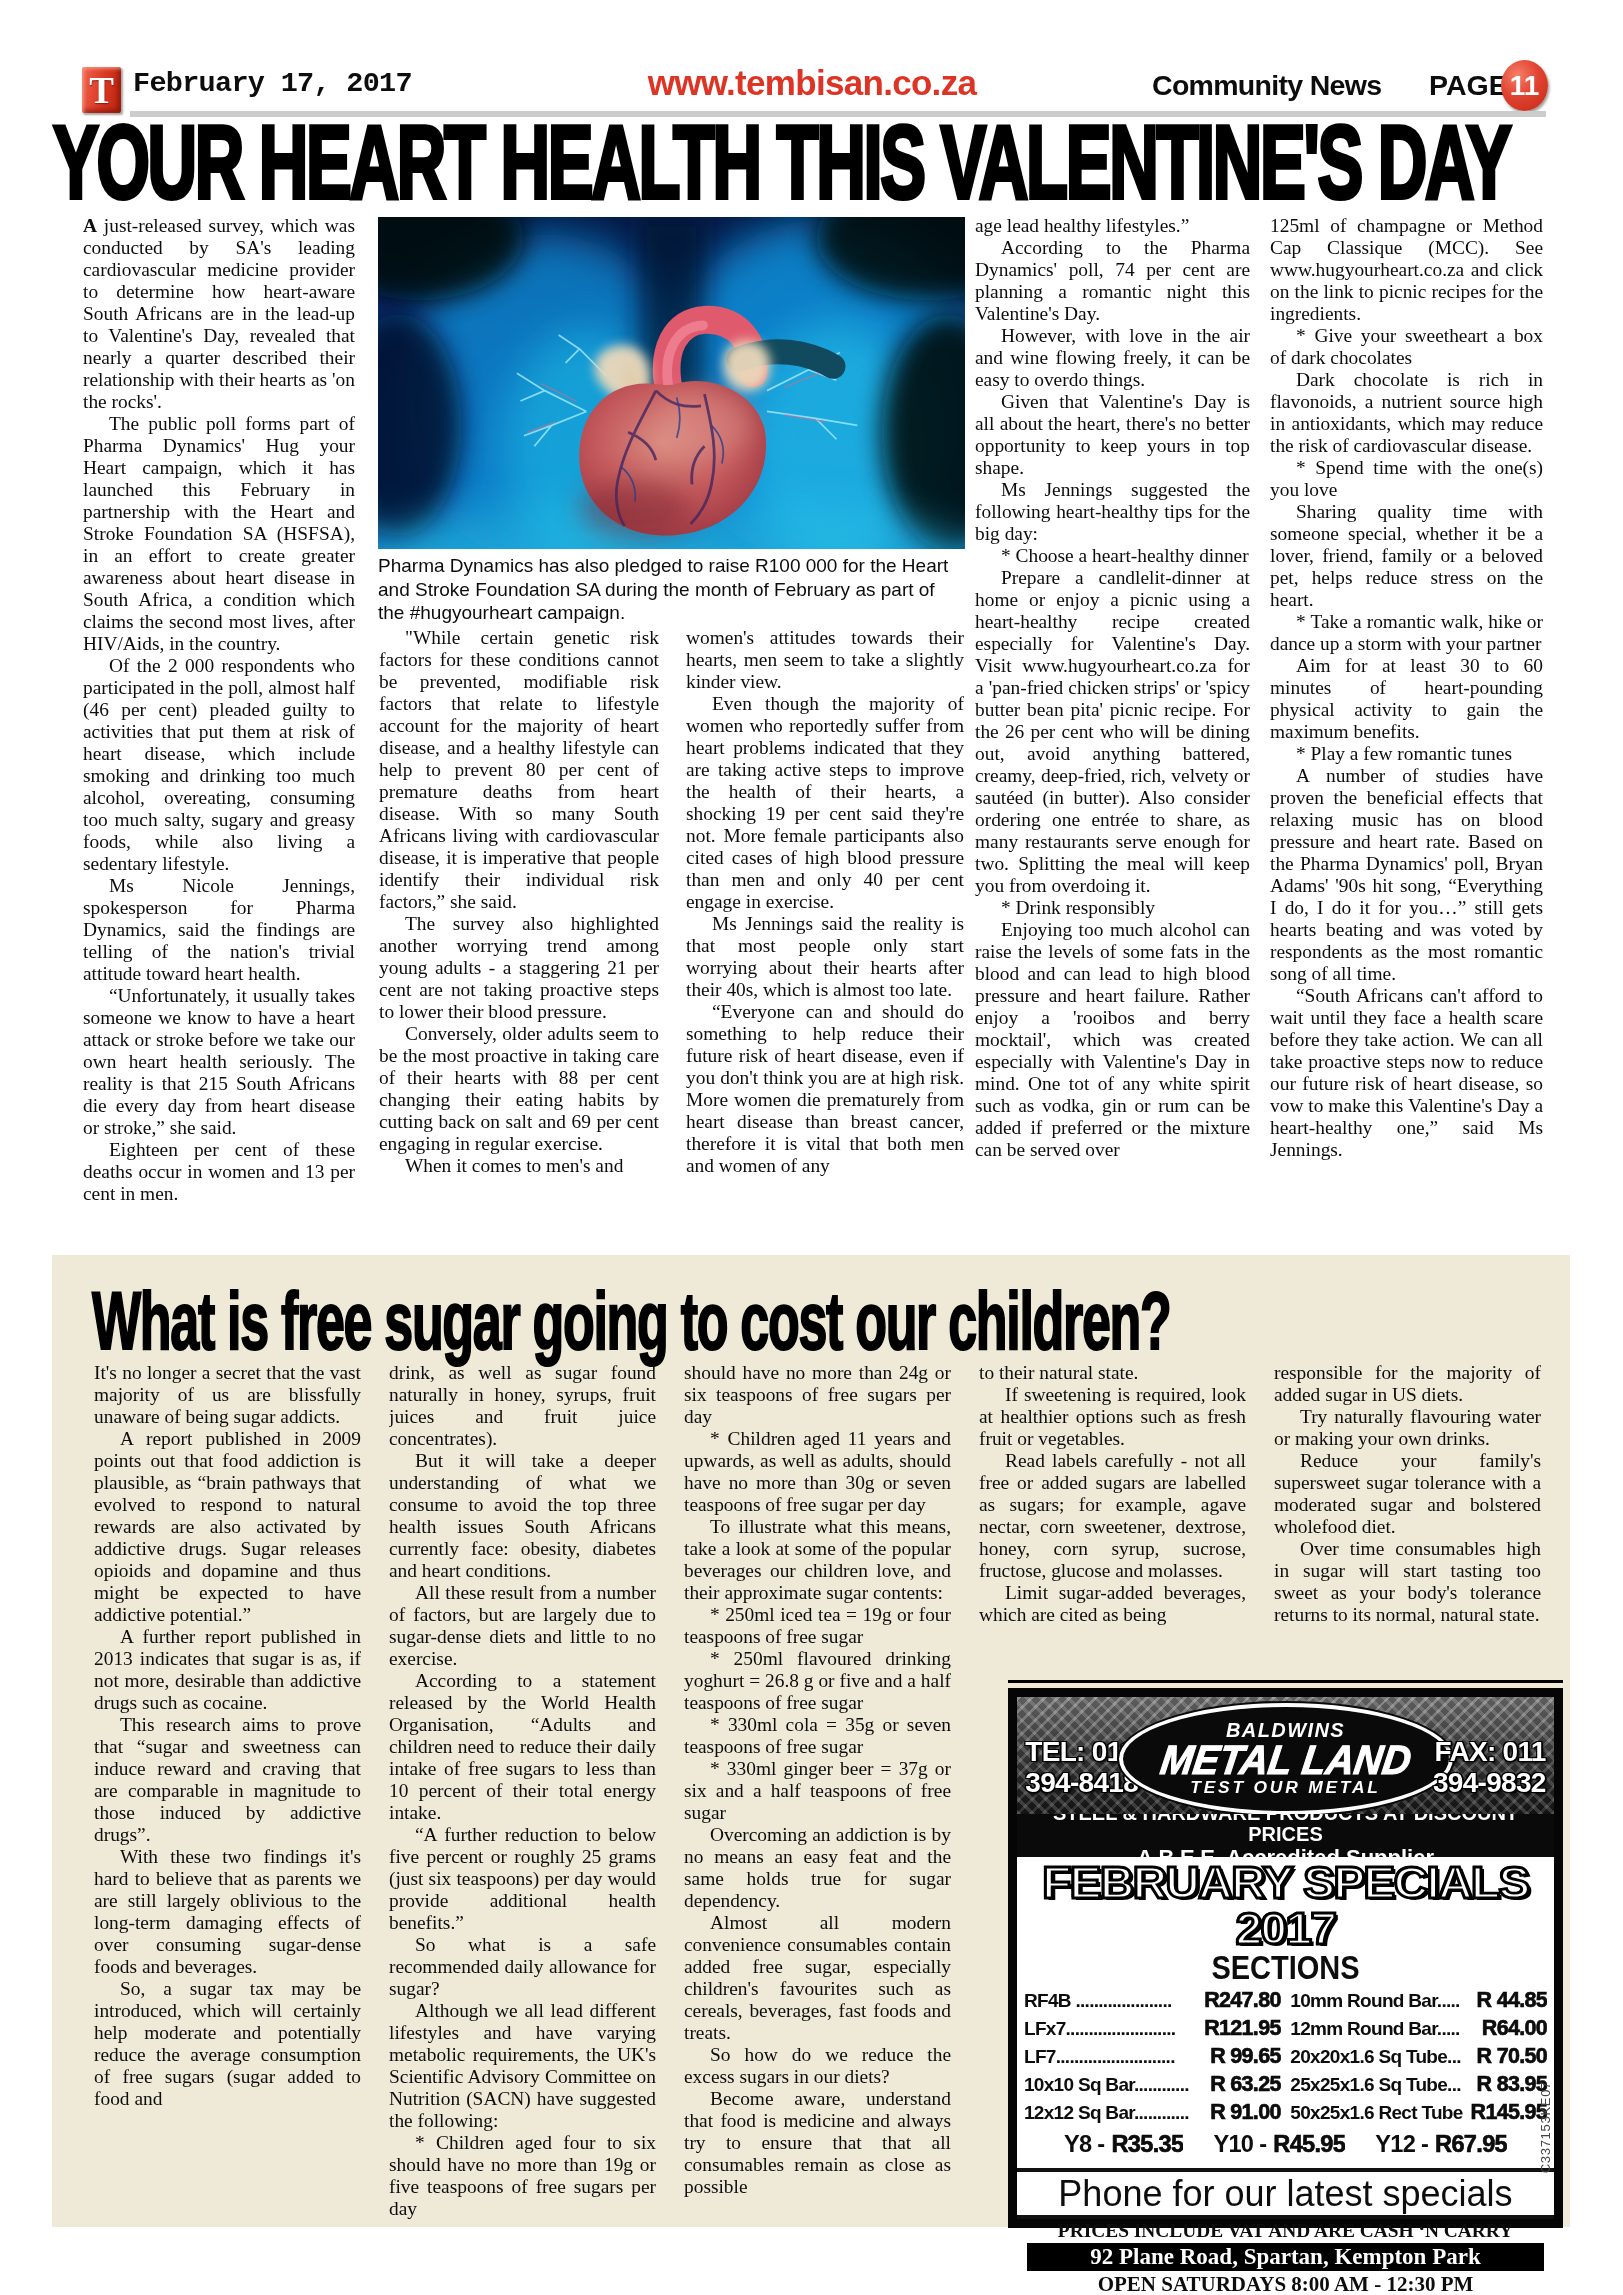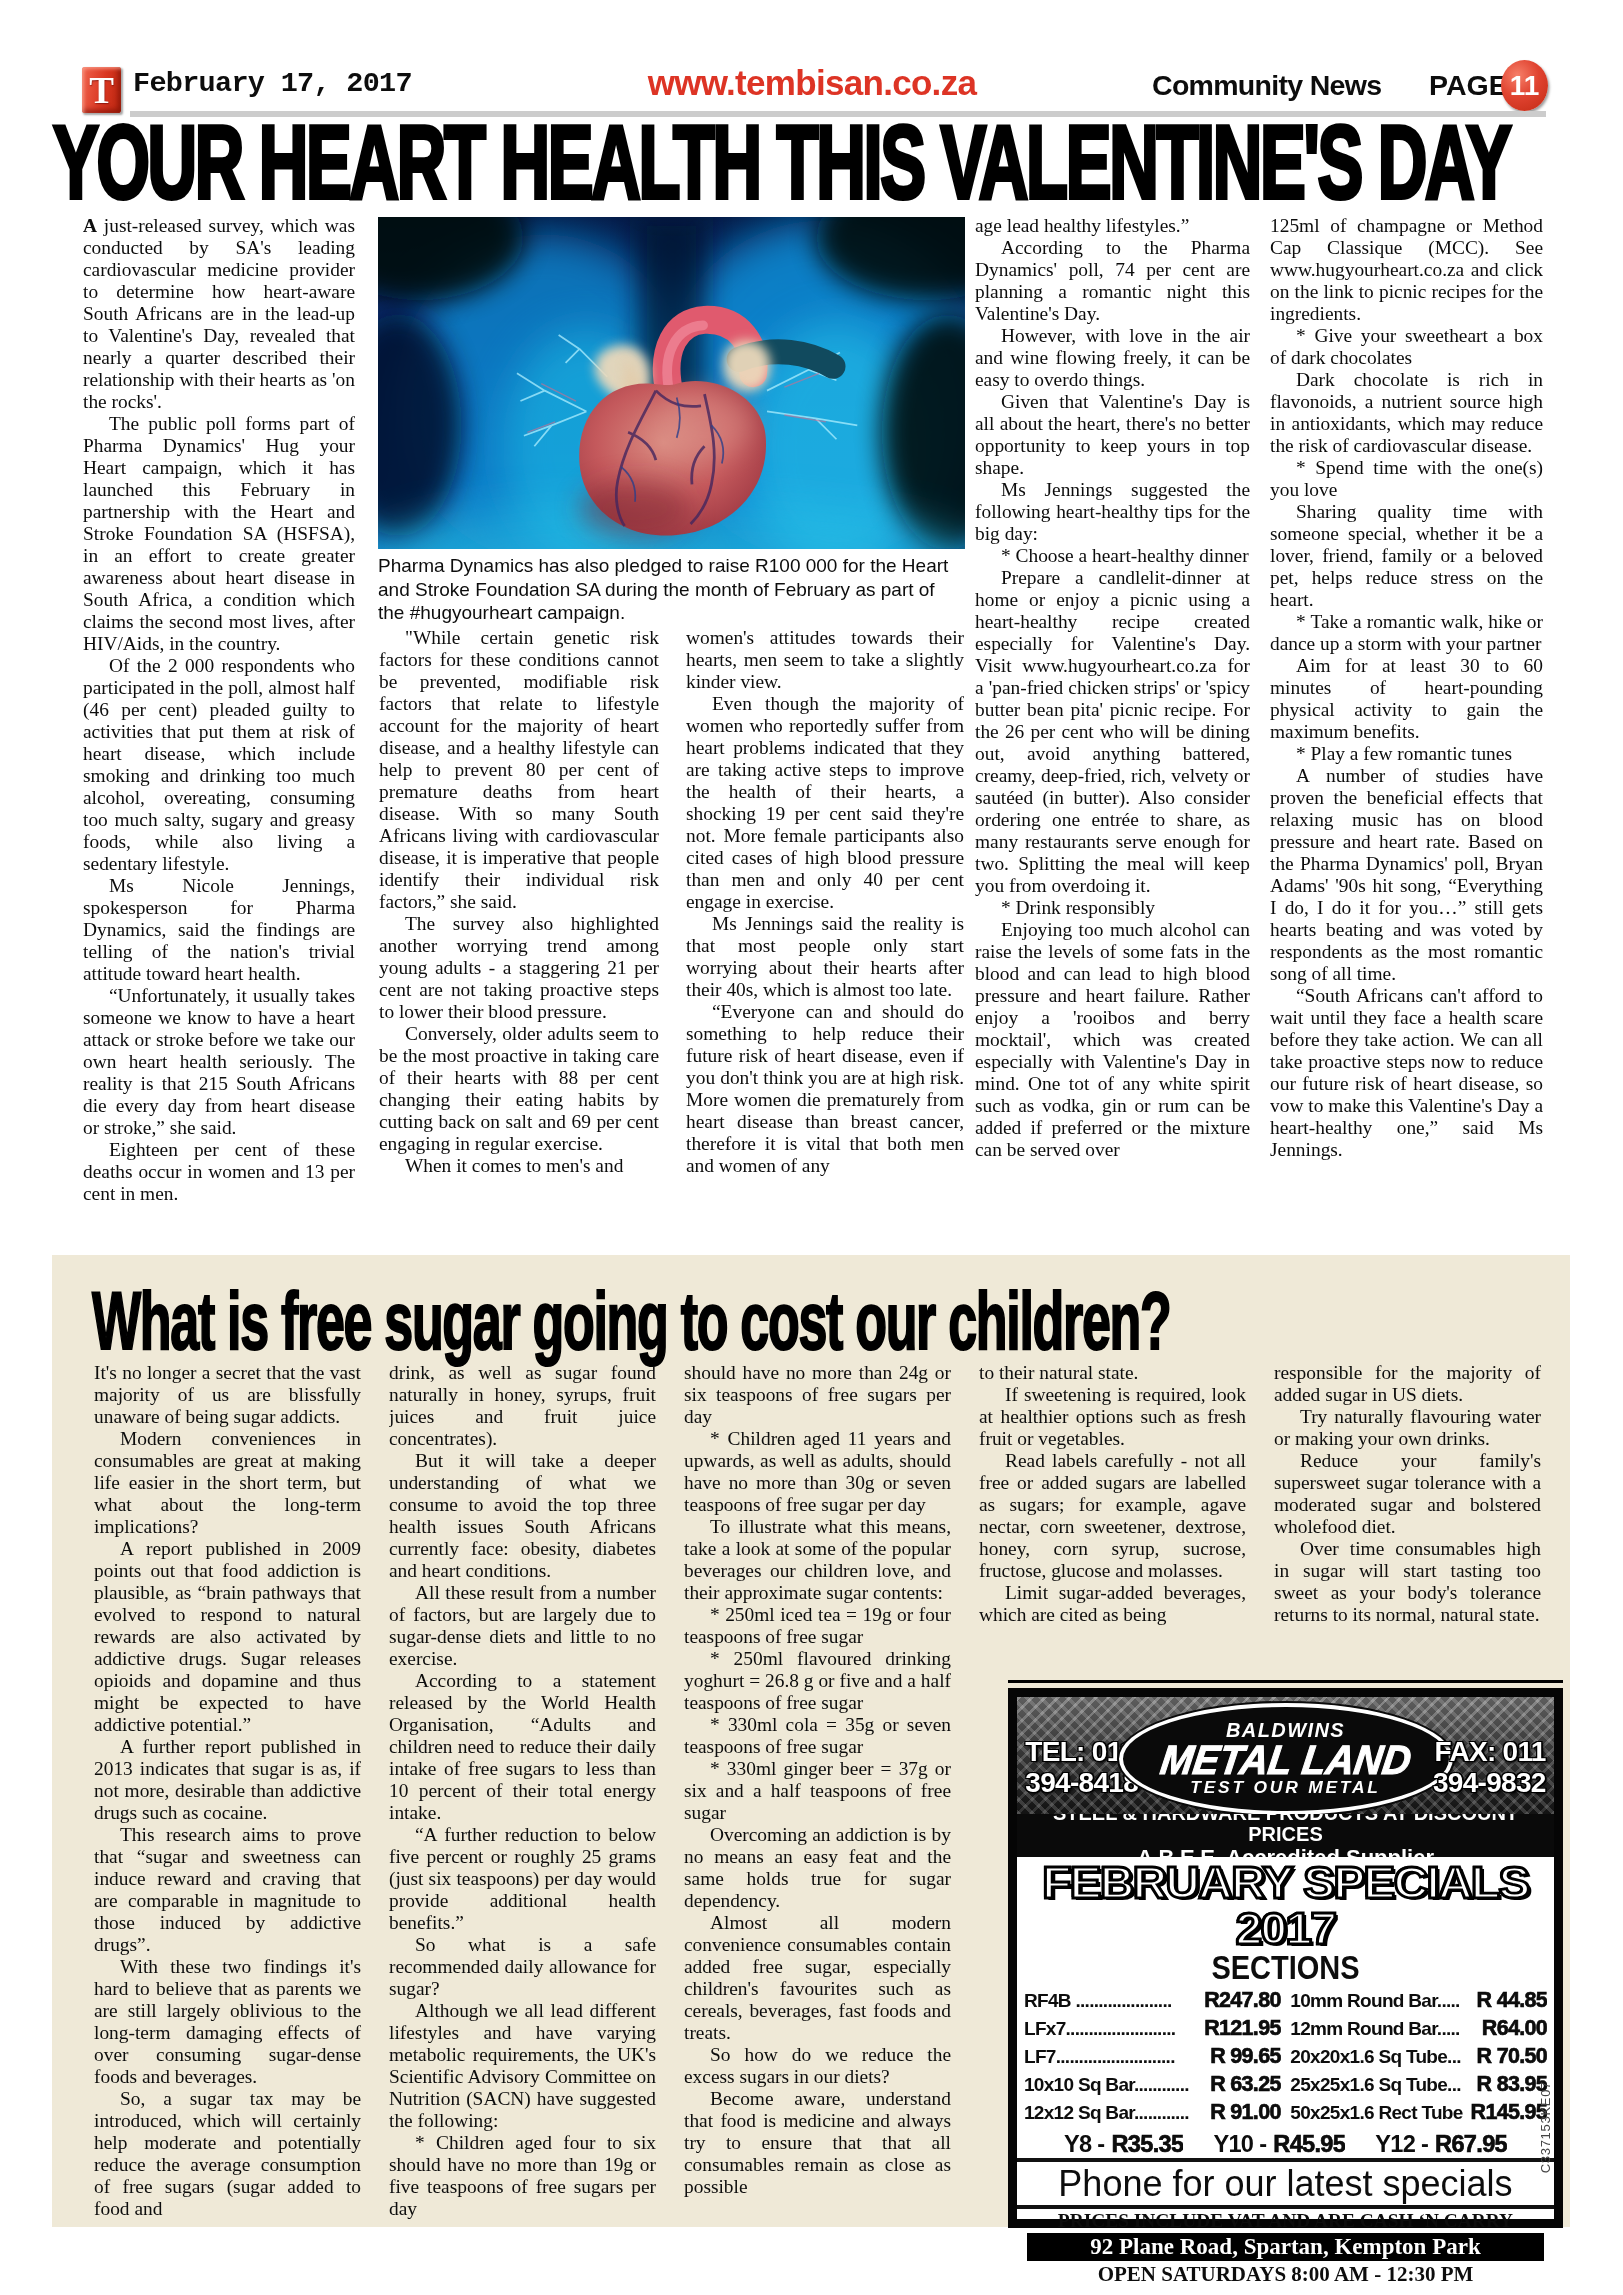--- a/index.html
+++ b/index.html
@@ -97,21 +97,21 @@
     transform:scaleY(1.15);margin-top:1.4px;}
   .price-cols{display:flex;padding:4.2px 7px 0 7px;gap:9.7px;}
   .pcol{flex:1;}
   .prow{display:flex;justify-content:space-between;align-items:baseline;height:28px;overflow:hidden;}
   .plabel{font-weight:bold;font-size:19px;letter-spacing:-0.7px;white-space:nowrap;}
   .pprice{font-weight:bold;font-size:21.5px;letter-spacing:-0.7px;-webkit-text-stroke:0.6px #000;white-space:nowrap;}
   .rebar-row{display:flex;justify-content:center;gap:30px;margin-top:2.8px;height:29px;}
   .rebar-row .prow{height:auto;gap:7px;}
   .rebar-row .plabel{font-size:23.6px;}
   .rebar-row .pprice{font-size:23.6px;}
-  .phone-box{border-top:4.2px solid #111;border-bottom:4.2px solid #111;margin-top:0;
+  .phone-box{border-top:4.2px solid #111;border-bottom:4.2px solid #111;margin-top:10px;
     text-align:center;font-size:36px;line-height:43px;font-weight:normal;letter-spacing:0px;}
   .vat-line{font-family:"Liberation Serif",serif;font-weight:bold;font-size:19.4px;line-height:22px;
     text-align:center;margin-top:1.4px;letter-spacing:0px;}
   .addr-bar{background:#000000;color:#fff;margin:1.4px 9.7px 0 9.7px;text-align:center;
     font-family:"Liberation Serif",serif;font-weight:bold;font-size:23px;line-height:28px;}
   .hours-line{font-family:"Liberation Serif",serif;font-weight:bold;font-size:21px;line-height:23.6px;
     text-align:center;margin-top:1.4px;}
   .ad-code{position:absolute;right:1.4px;bottom:46px;writing-mode:vertical-rl;transform:rotate(180deg);
     font-size:13px;color:#444;letter-spacing:0.7px;}
 </style>
@@ -254,21 +254,20 @@
       <p class="para">A number of studies have proven the beneficial effects that relaxing music has on blood pressure and heart rate. Based on the Pharma Dynamics' poll, Bryan Adams' '90s hit song, “Everything I do, I do it for you…” still gets hearts beating and was voted by respondents as the most romantic song of all time.</p>
       <p class="para">“South Africans can't afford to wait until they face a health scare before they take action. We can all take proactive steps now to reduce our future risk of heart disease, so vow to make this Valentine's Day a heart-healthy one,” said Ms Jennings.</p>
     </div>
 
   <div class="sugar-bg"></div>
   <div class="h2-wrap">
     <span>What is free sugar going to cost our children?</span>
   </div>
   <div id="scol1" class="col sugar-col">
       <p class="para">It's no longer a secret that the vast majority of us are blissfully unaware of being sugar addicts.</p>
-      <p class="para">Modern conveniences in consumables are great at making life easier in the short term, but what about the long-term implications?</p>
       <p class="para">A report published in 2009 points out that food addiction is plausible, as “brain pathways that evolved to respond to natural rewards are also activated by addictive drugs. Sugar releases opioids and dopamine and thus might be expected to have addictive potential.”</p>
       <p class="para">A further report published in 2013 indicates that sugar is as, if not more, desirable than addictive drugs such as cocaine.</p>
       <p class="para">This research aims to prove that “sugar and sweetness can induce reward and craving that are comparable in magnitude to those induced by addictive drugs”.</p>
       <p class="para">With these two findings it's hard to believe that as parents we are still largely oblivious to the long-term damaging effects of over consuming sugar-dense foods and beverages.</p>
       <p class="para">So, a sugar tax may be introduced, which will certainly help moderate and potentially reduce the average consumption of free sugars (sugar added to food and</p>
     </div>
   <div id="scol2" class="col sugar-col">
       <p class="para">drink, as well as sugar found naturally in honey, syrups, fruit juices and fruit juice concentrates).</p>
       <p class="para">But it will take a deeper understanding of what we consume to avoid the top three health issues South Africans currently face: obesity, diabetes and heart conditions.</p>
       <p class="para">All these result from a number of factors, but are largely due to sugar-dense diets and little to no exercise.</p>

